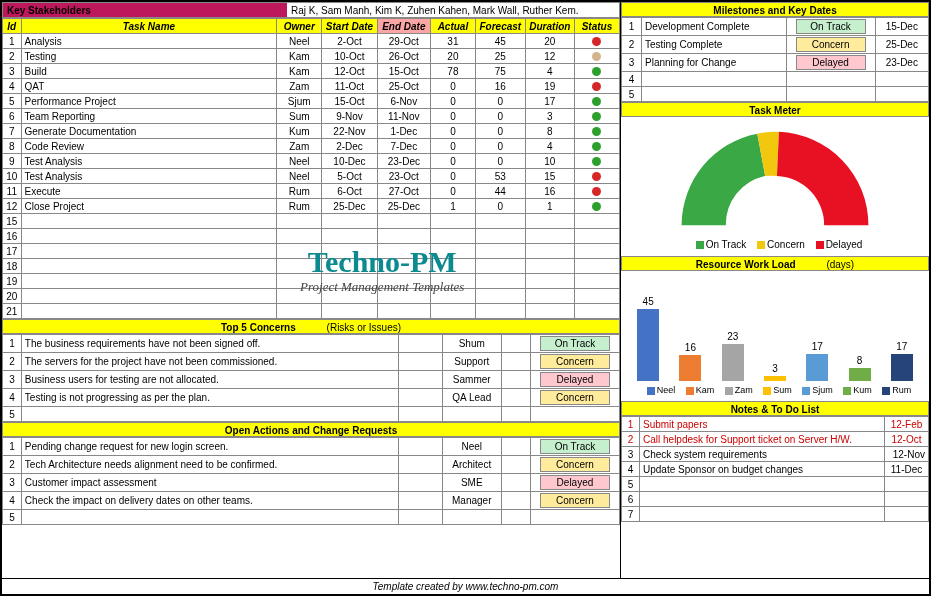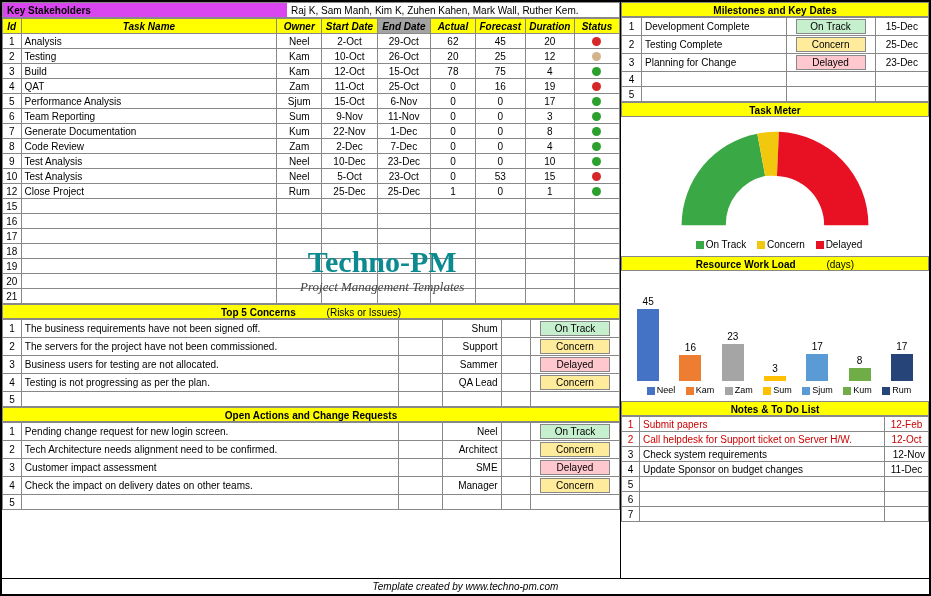--- a/index.html
+++ b/index.html
@@ -12,21 +12,21 @@
     width: 931px;
     height: 596px;
     overflow: hidden;
     border: 2px solid #000;
   }
   .container { display: flex; width: 100%; height: calc(100% - 16px); }
   .left { width: 619px; display: flex; flex-direction: column; border-right: 1px solid #000; }
   .right { flex: 1; display: flex; flex-direction: column; }
   .footer { height: 16px; text-align: center; font-style: italic; font-size: 10px; line-height: 16px; border-top: 1px solid #000; }
 
-  .hdr-yellow { background: #d946ef; font-weight: bold; }
+  .hdr-yellow { background: #be185d; font-weight: bold; }
   .border { border: 0.5px solid #888; }
 
   
   .stake { display: flex; height: 16px; }
   .stake .lbl { width: 284px; padding-left: 4px; line-height: 16px; }
   .stake .val { flex:1; padding-left: 4px; line-height:16px; }
 
   table { border-collapse: collapse; width: 100%; }
   td, th { border: 0.5px solid #888; padding: 1px 3px; height: 15px; text-align: center; font-size: 10px; white-space: nowrap; overflow:hidden; }
   th { background: #ffff00; font-weight: bold; font-style: italic; }
@@ -74,21 +74,21 @@
 
   .small-table td { text-align:left; }
   .redrow td { color:#c00; }
 
   
   .ms-table td:first-child { width:18px; text-align:center; }
 
   
   .c-desc { width: 360px; text-align:left; }
   .c-gap1 { width:42px; }
-  .c-own { width:56px; text-align:right; }
+  .c-own { width:56px; text-align:center; }
   .c-gap2 { width:28px; }
   .c-stat { width:85px; }
 
 </style>
 </head>
 <body>
 
 <div class="container">
   <div class="left">
 
@@ -97,35 +97,35 @@
       <div class="val">Raj K, Sam Manh, Kim K, Zuhen Kahen, Mark Wall, Ruther Kem.</div>
     </div>
 
     <table>
       <thead>
         <tr>
           <th class="idcol">Id</th>
           <th class="namecol">Task Name</th>
           <th class="owncol">Owner</th>
           <th class="dtcol">Start Date</th>
-          <th class="dtcol" style="background:#a3a3a3">End Date</th>
+          <th class="dtcol" style="background:#fca5a5">End Date</th>
           <th class="ndcol">Actual</th>
           <th class="ndcol">Forecast</th>
           <th class="ndcol">Duration</th>
           <th class="stcol">Status</th>
         </tr>
       </thead>
       <tbody id="task-body">
           <tr>
             <td>1</td>
             <td class="left-align">Analysis</td>
             <td>Neel</td>
             <td>2-Oct</td>
             <td>29-Oct</td>
-            <td>62</td>
+            <td>31</td>
             <td>45</td>
             <td>20</td>
             <td><span class="dot d-red"></span></td>
           </tr>
           <tr>
             <td>2</td>
             <td class="left-align">Testing</td>
             <td>Kam</td>
             <td>10-Oct</td>
             <td>26-Oct</td>
@@ -151,21 +151,21 @@
             <td>Zam</td>
             <td>11-Oct</td>
             <td>25-Oct</td>
             <td>0</td>
             <td>16</td>
             <td>19</td>
             <td><span class="dot d-red"></span></td>
           </tr>
           <tr>
             <td>5</td>
-            <td class="left-align">Performance Analysis</td>
+            <td class="left-align">Performance Project</td>
             <td>Sjum</td>
             <td>15-Oct</td>
             <td>6-Nov</td>
             <td>0</td>
             <td>0</td>
             <td>17</td>
             <td><span class="dot d-green"></span></td>
           </tr>
           <tr>
             <td>6</td>
@@ -213,20 +213,31 @@
           </tr>
           <tr>
             <td>10</td>
             <td class="left-align">Test Analysis</td>
             <td>Neel</td>
             <td>5-Oct</td>
             <td>23-Oct</td>
             <td>0</td>
             <td>53</td>
             <td>15</td>
+            <td><span class="dot d-red"></span></td>
+          </tr>
+          <tr>
+            <td>11</td>
+            <td class="left-align">Execute</td>
+            <td>Rum</td>
+            <td>6-Oct</td>
+            <td>27-Oct</td>
+            <td>0</td>
+            <td>44</td>
+            <td>16</td>
             <td><span class="dot d-red"></span></td>
           </tr>
           <tr>
             <td>12</td>
             <td class="left-align">Close Project</td>
             <td>Rum</td>
             <td>25-Dec</td>
             <td>25-Dec</td>
             <td>1</td>
             <td>0</td>

